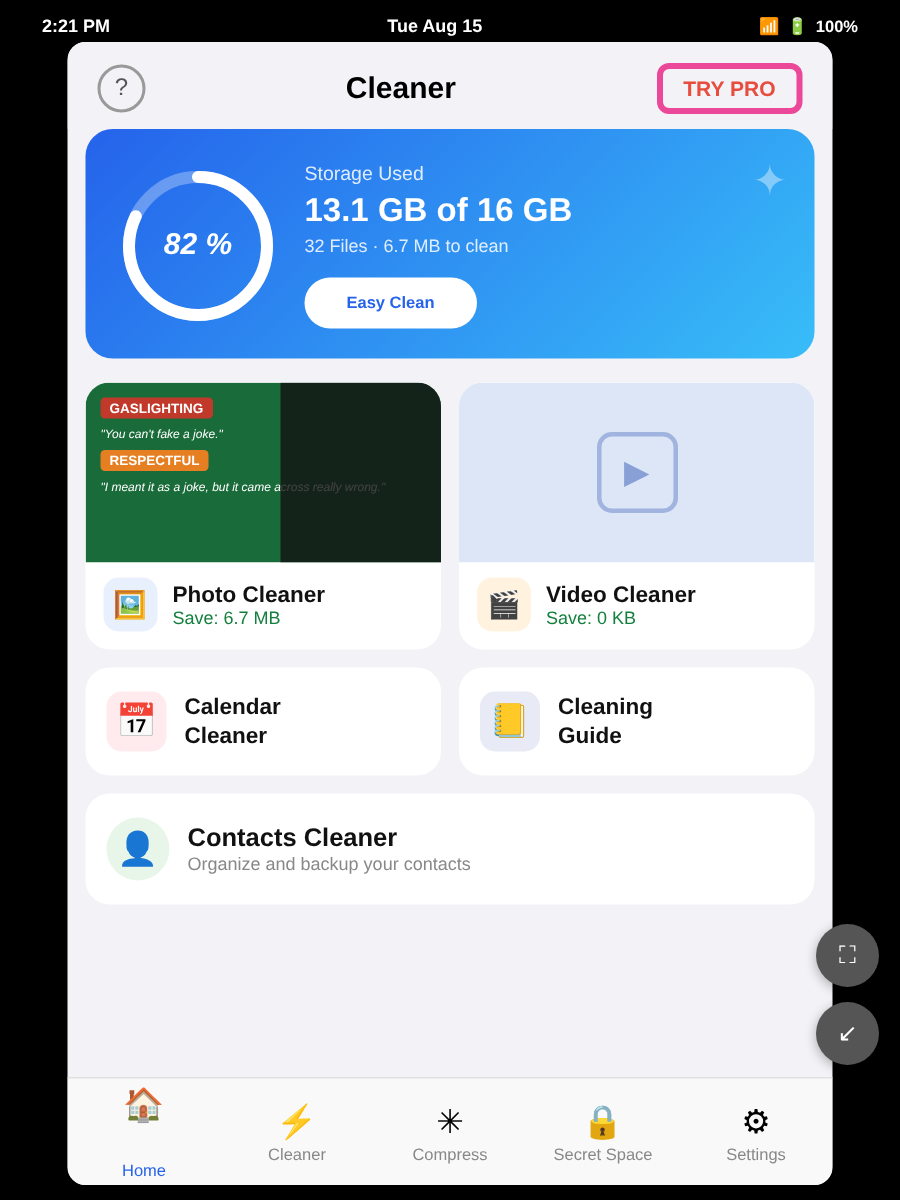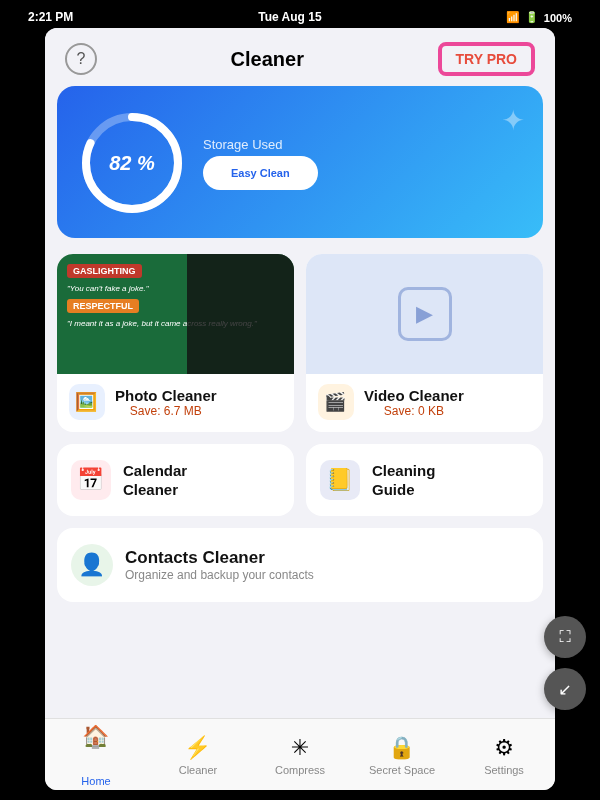--- a/index.html
+++ b/index.html
@@ -270,22 +270,21 @@
     .video-icon { background: #fff3e0; }
 
     .feature-text {}
     .feature-name {
       font-size: 15px;
       font-weight: 600;
       color: #111;
     }
     .feature-save {
       font-size: 12px;
-      color: #c2410c;
-      text-align: center;
+      color: #15803d;
     }
 
     
     .bottom-cards {
       display: grid;
       grid-template-columns: 1fr 1fr;
       gap: 12px;
       margin-bottom: 12px;
     }
 
@@ -438,20 +437,22 @@
     <div class="storage-card">
       <div class="circle-container">
         <svg width="110" height="110" viewBox="0 0 110 110">
           <circle cx="55" cy="55" r="46" fill="none" stroke="rgba(255,255,255,0.3)" stroke-width="8"></circle>
           <circle cx="55" cy="55" r="46" fill="none" stroke="#ffffff" stroke-width="8" stroke-dasharray="289" stroke-dashoffset="52" stroke-linecap="round"></circle>
         </svg>
         <div class="circle-label">82 %</div>
       </div>
       <div class="storage-info">
         <div class="storage-used-label">Storage Used</div>
+        <div class="storage-amount">13.1 GB of 16 GB</div>
+        <div class="storage-files">32 Files · 6.7 MB to clean</div>
         <button class="easy-clean-btn">Easy Clean</button>
       </div>
     </div>
 
     <div class="feature-grid">
 
       <div class="feature-card">
         <div class="feature-card-thumbnail">
           <div class="photo-thumb">
             <div class="gas-label">GASLIGHTING</div>

